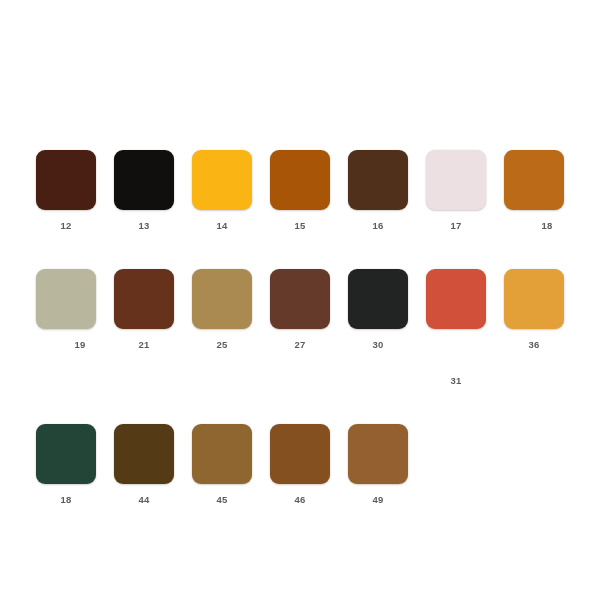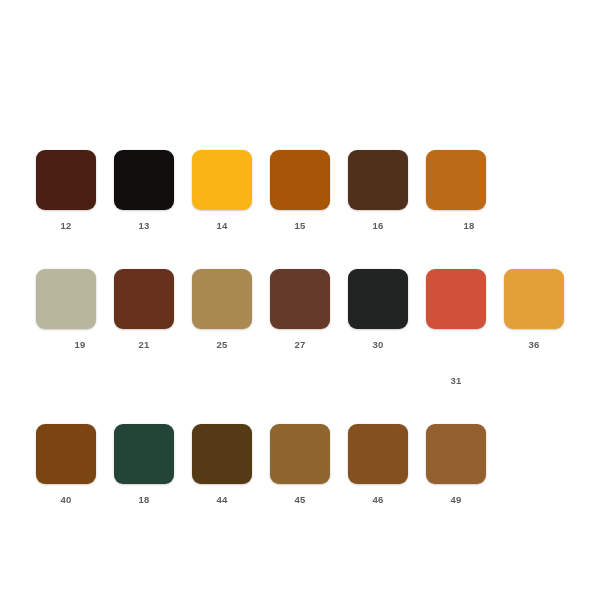--- a/index.html
+++ b/index.html
@@ -88,20 +88,24 @@
       </div>
       <div class="swatch-cell">
         <div class="swatch-chip" style="background: rgb(168, 85, 8);"></div>
         <div class="swatch-label" style="color: rgb(92, 92, 92);">15</div>
       </div>
       <div class="swatch-cell">
         <div class="swatch-chip" style="background: rgb(81, 48, 27);"></div>
         <div class="swatch-label" style="color: rgb(92, 92, 92);">16</div>
       </div>
       <div class="swatch-cell">
+        <div class="swatch-chip" style="background: rgb(236, 224, 226);"></div>
+        <div class="swatch-label" style="color: rgb(92, 92, 92);">17</div>
+      </div>
+      <div class="swatch-cell">
         <div class="swatch-chip" style="background: rgb(187, 106, 23);"></div>
         <div class="swatch-label" style="color: rgb(92, 92, 92); margin-left: 26px;">18</div>
       </div>
     </div>
 
     <div class="swatch-row">
       <div class="swatch-cell">
         <div class="swatch-chip" style="background: rgb(184, 183, 158);"></div>
         <div class="swatch-label" style="color: rgb(92, 92, 92); margin-left: 28px;">19</div>
       </div>
@@ -126,24 +130,20 @@
         <div class="swatch-label" style="color: rgb(92, 92, 92); margin-top: 46px;">31</div>
       </div>
       <div class="swatch-cell">
         <div class="swatch-chip" style="background: rgb(227, 160, 56);"></div>
         <div class="swatch-label" style="color: rgb(92, 92, 92);">36</div>
       </div>
     </div>
 
     <div class="swatch-row">
       <div class="swatch-cell">
-        <div class="swatch-chip" style="background: rgb(123, 69, 18);"></div>
-        <div class="swatch-label" style="color: rgb(92, 92, 92);">40</div>
-      </div>
-      <div class="swatch-cell">
         <div class="swatch-chip" style="background: rgb(35, 69, 55);"></div>
         <div class="swatch-label" style="color: rgb(92, 92, 92);">18</div>
       </div>
       <div class="swatch-cell">
         <div class="swatch-chip" style="background: rgb(84, 58, 21);"></div>
         <div class="swatch-label" style="color: rgb(92, 92, 92);">44</div>
       </div>
       <div class="swatch-cell">
         <div class="swatch-chip" style="background: rgb(143, 101, 48);"></div>
         <div class="swatch-label" style="color: rgb(92, 92, 92);">45</div>

